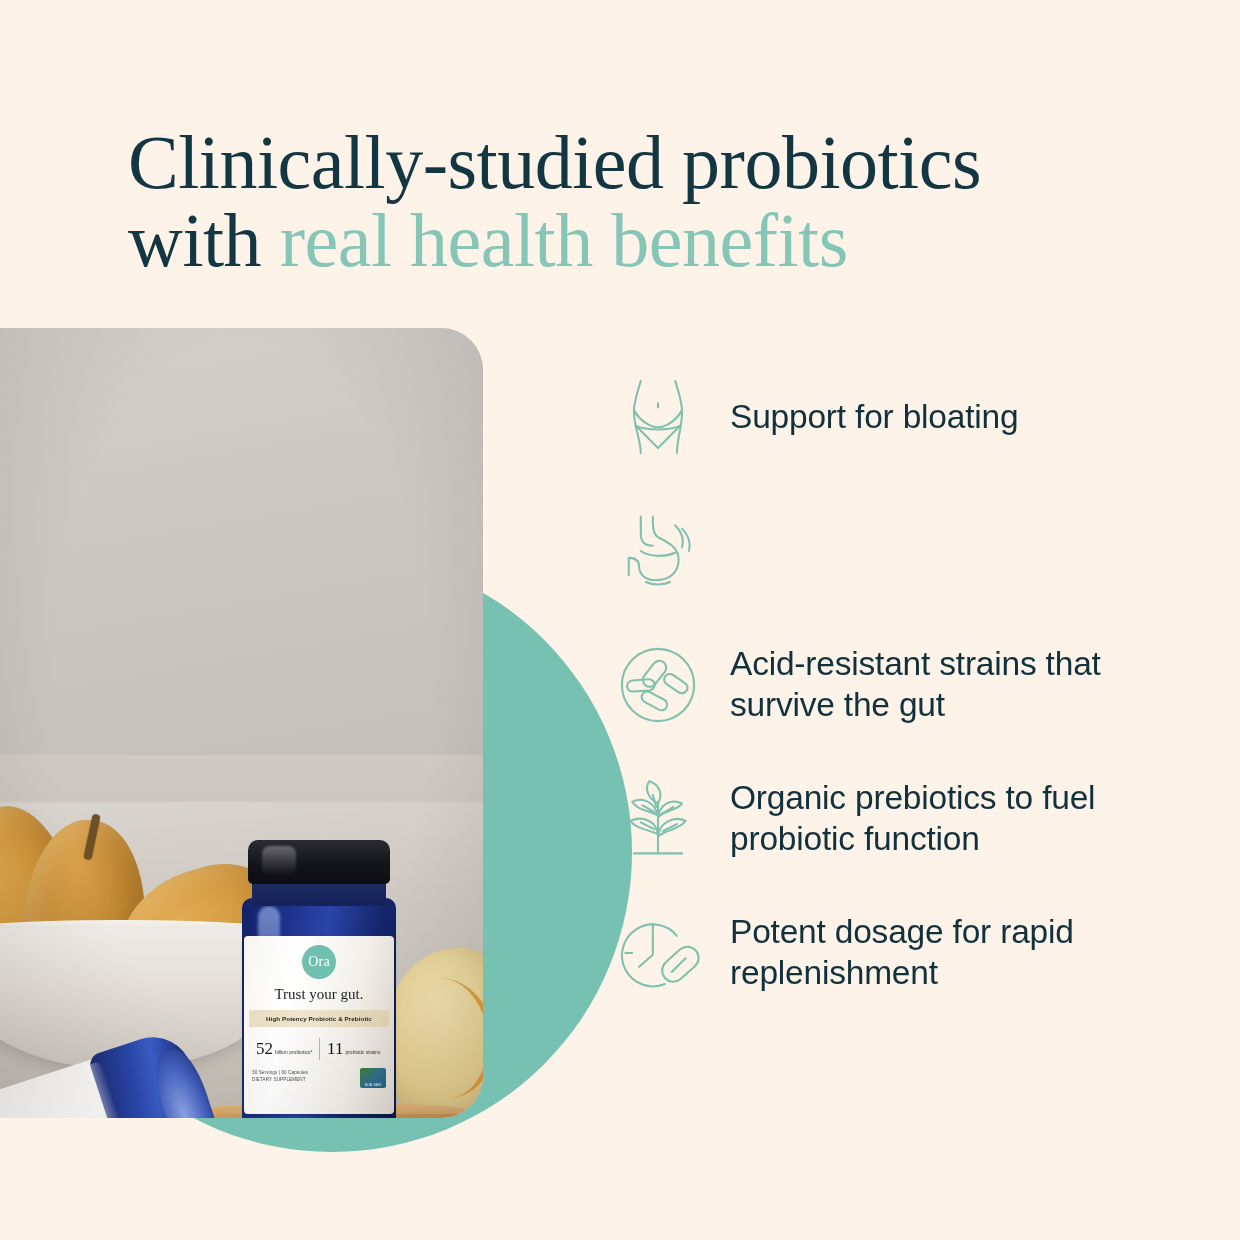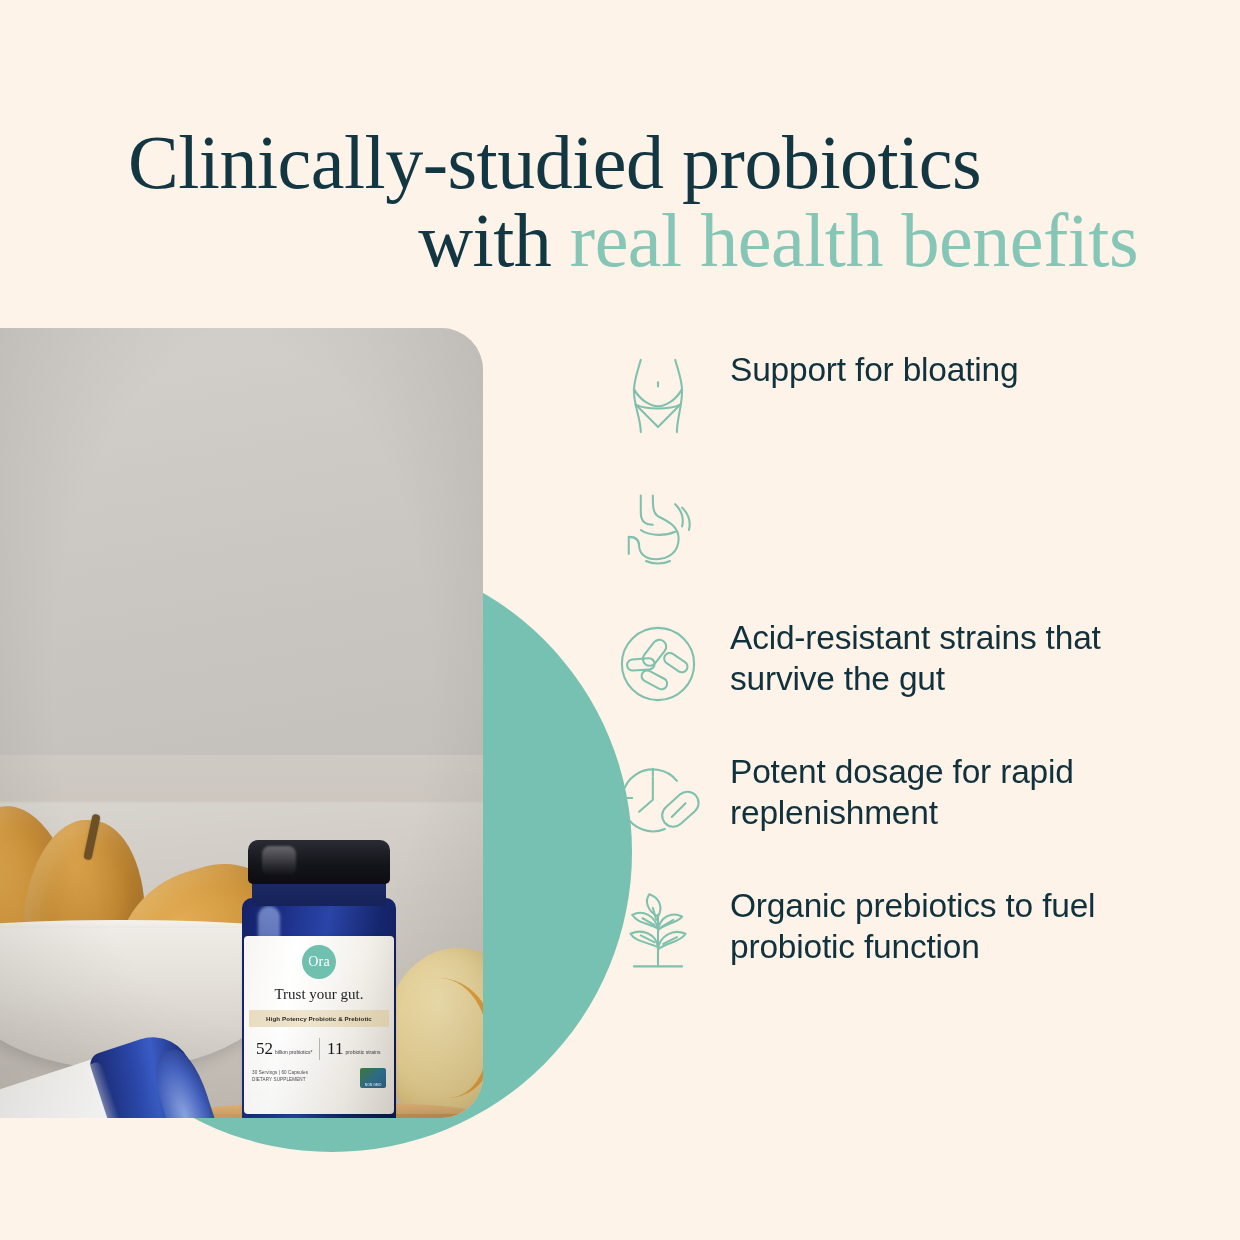--- a/index.html
+++ b/index.html
@@ -15,21 +15,21 @@
   .headline{
     position:absolute;left:128px;top:88px;width:1010px;
     font-family:"Liberation Serif", serif;
     font-size:76px;line-height:1.02;
     letter-spacing:-0.5px;
     color:#123642;
     font-weight:400;
     margin-top:36px;
   }
   .headline .l1{display:block;white-space:nowrap;}
-  .headline .l2{display:block;white-space:nowrap;text-align:right;}
+  .headline .l2{display:block;white-space:nowrap;}
   .headline .accent{color:#86C6B6;}
 
   
   .mint-circle{
     position:absolute;
     left:32px;top:552px;
     width:600px;height:600px;
     border-radius:50%;
     background:#76C1B2;
   }
@@ -169,21 +169,21 @@
   .sprig{position:absolute;}
 
   .vignette{position:absolute;inset:0;
     background:radial-gradient(ellipse at 50% 45%,rgba(0,0,0,0) 55%,rgba(0,0,0,.10) 100%);}
 
   
   .benefits{
     position:absolute;left:612px;top:350px;width:580px;
   }
   .benefit-row{
-    display:flex;align-items:flex-start;gap:26px;
+    display:flex;align-items:center;gap:26px;
     height:134px;
   }
   .b-icon{width:92px;min-width:92px;height:92px;display:flex;align-items:center;justify-content:center;}
   .b-icon svg{width:86px;height:86px;display:block;}
   .b-text{
     font-size:33.5px;line-height:1.21;color:#11313D;font-weight:400;
     letter-spacing:-0.2px;
   }
 </style>
 </head>
@@ -323,34 +323,20 @@
       <div class="b-icon">
         <svg viewBox="0 0 100 100" fill="none" stroke="#7FC0AE" stroke-width="2.4" stroke-linecap="round" stroke-linejoin="round">
           <circle cx="50" cy="50" r="42"></circle>
           <rect x="38" y="20" width="16" height="34" rx="8" transform="rotate(38 46 37)"></rect>
           <rect x="14" y="44" width="32" height="13" rx="6.5" transform="rotate(-4 30 50)"></rect>
           <rect x="56" y="42" width="30" height="13" rx="6.5" transform="rotate(34 71 48)"></rect>
           <rect x="30" y="62" width="32" height="13" rx="6.5" transform="rotate(28 46 68)"></rect>
         </svg>
       </div>
       <div class="b-text">Acid-resistant strains that survive the gut</div>
-    </div>
-
-    <div class="benefit-row">
-      <div class="b-icon">
-        <svg viewBox="0 0 100 100" fill="none" stroke="#7FC0AE" stroke-width="2.4" stroke-linecap="round" stroke-linejoin="round">
-          <path d="M72 30 A36 36 0 1 0 58 86"></path>
-          <path d="M44 16 L44 24"></path>
-          <path d="M12 50 L20 50"></path>
-          <path d="M44 26 L44 52 L28 66"></path>
-          <rect x="52" y="50" width="48" height="26" rx="13" transform="rotate(-42 76 63)"></rect>
-          <path d="M66 72 L82 56"></path>
-        </svg>
-      </div>
-      <div class="b-text">Potent dosage for rapid replenishment</div>
     </div>
 
     <div class="benefit-row">
       <div class="b-icon">
         <svg viewBox="0 0 100 100" fill="none" stroke="#7FC0AE" stroke-width="2.4" stroke-linecap="round" stroke-linejoin="round">
           <path d="M50 88 L50 30"></path>
           <path d="M50 32 C38 26 34 14 40 6 C52 10 56 22 50 32 Z"></path>
           <path d="M48 36 L44 22"></path>
           <path d="M50 46 C40 40 26 40 20 30 C32 24 46 30 50 46 Z"></path>
           <path d="M46 42 L32 34"></path>
@@ -359,14 +345,28 @@
           <path d="M50 68 C40 62 24 62 18 52 C32 46 48 52 50 68 Z"></path>
           <path d="M46 62 L30 54"></path>
           <path d="M50 70 C60 62 76 62 82 52 C68 46 52 54 50 70 Z"></path>
           <path d="M56 64 L72 56"></path>
           <path d="M22 90 L78 90"></path>
         </svg>
       </div>
       <div class="b-text">Organic prebiotics to fuel probiotic function</div>
     </div>
 
+    <div class="benefit-row">
+      <div class="b-icon">
+        <svg viewBox="0 0 100 100" fill="none" stroke="#7FC0AE" stroke-width="2.4" stroke-linecap="round" stroke-linejoin="round">
+          <path d="M72 30 A36 36 0 1 0 58 86"></path>
+          <path d="M44 16 L44 24"></path>
+          <path d="M12 50 L20 50"></path>
+          <path d="M44 26 L44 52 L28 66"></path>
+          <rect x="52" y="50" width="48" height="26" rx="13" transform="rotate(-42 76 63)"></rect>
+          <path d="M66 72 L82 56"></path>
+        </svg>
+      </div>
+      <div class="b-text">Potent dosage for rapid replenishment</div>
+    </div>
+
   </div>
 </div>
 
 </body></html>

